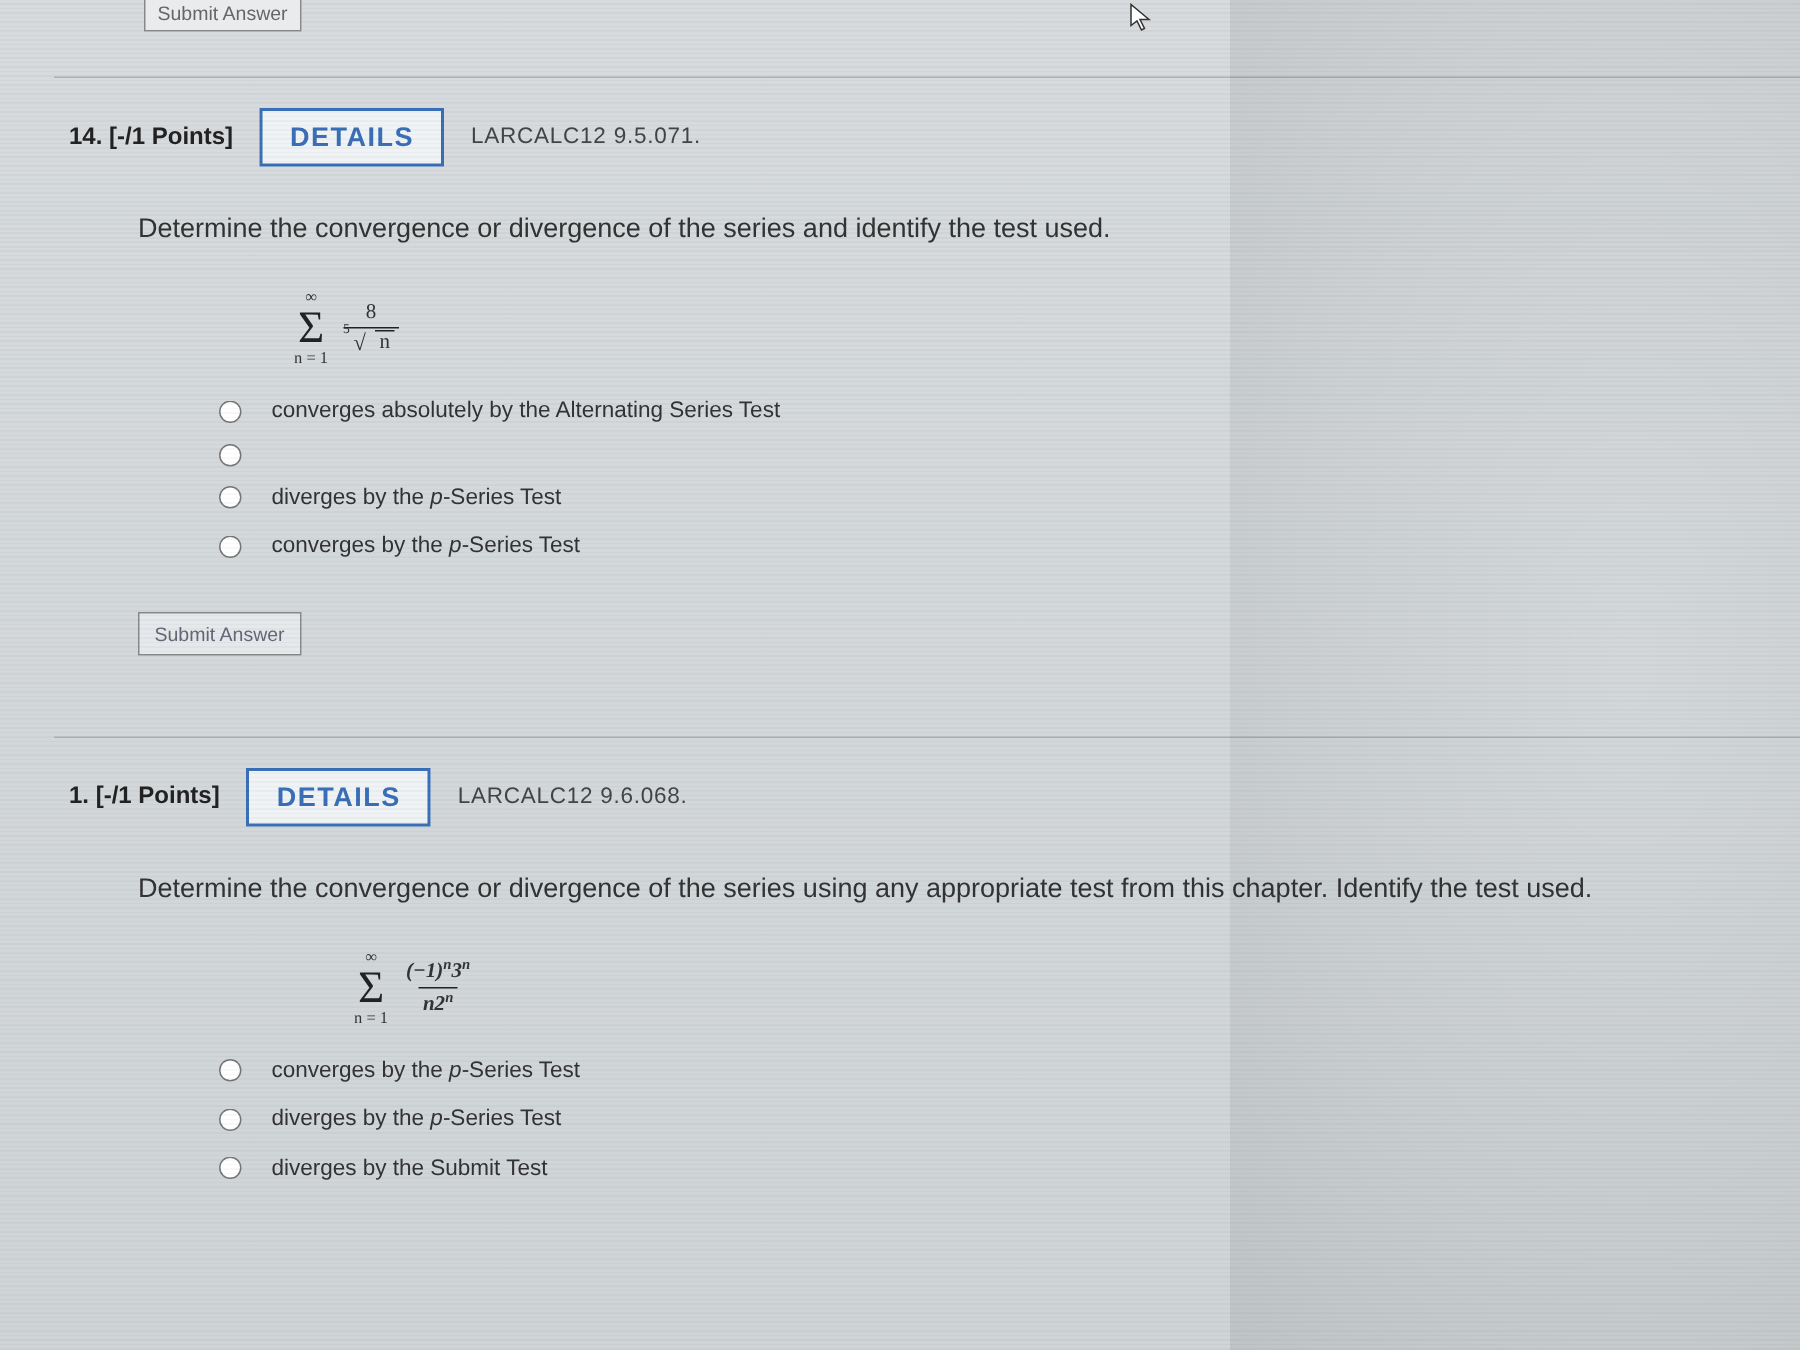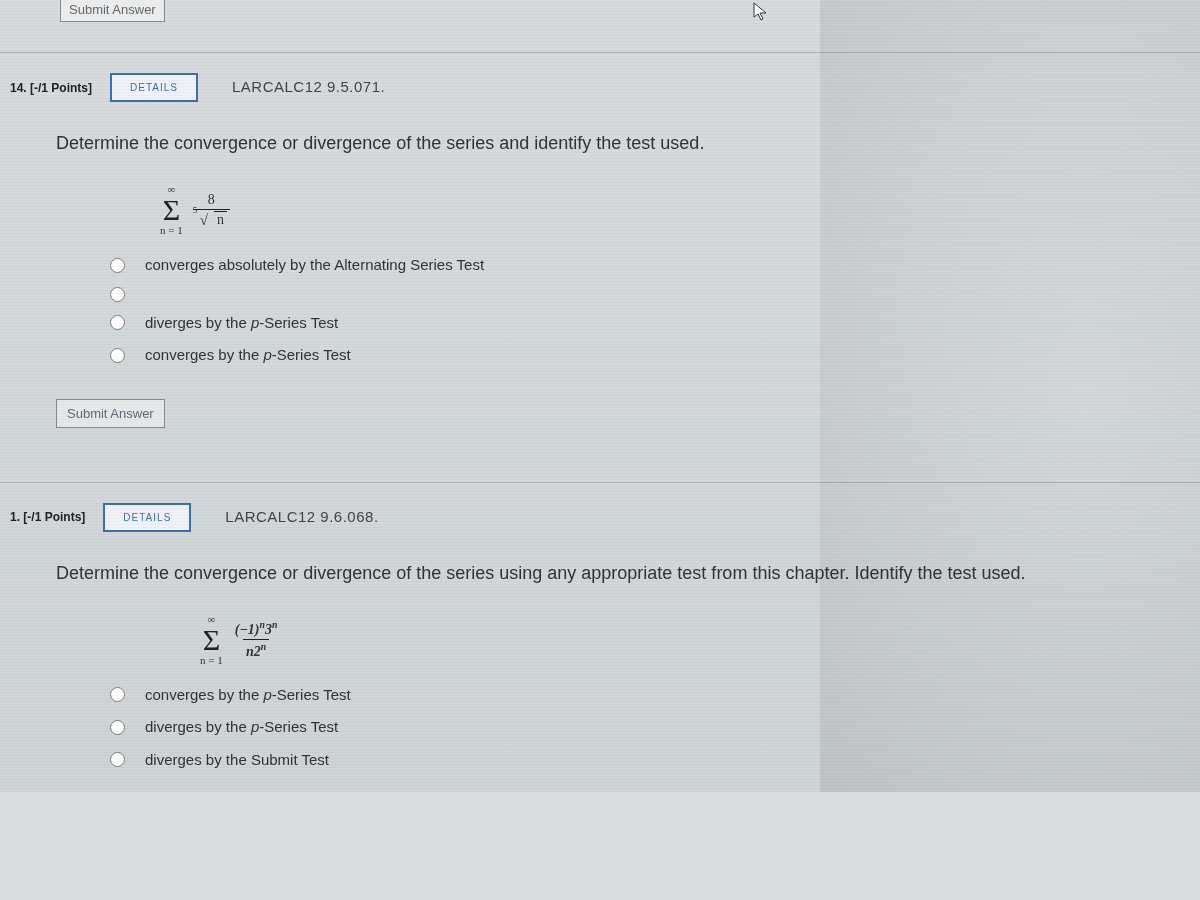--- a/index.html
+++ b/index.html
@@ -5,24 +5,25 @@
   * { box-sizing: border-box; margin: 0; padding: 0; }
   body {
     font-family: Arial, Helvetica, sans-serif;
     background: #d8dcdf;
     color: #333;
     font-size: 15px;
     line-height: 1.5;
   }
   .page {
     width: 1200px;
-    height: 792px;
+    height: 900px;
     overflow: hidden;
     position: relative;
     background: linear-gradient(180deg, #d7dbde 0%, #cfd4d7 100%);
+    padding-left: 36px;
   }
   .cursor {
     position: absolute;
     top: 2px;
     left: 753px;
     width: 16px; height: 20px;
     pointer-events: none;
   }
   .top-submit {
     margin-left: 60px;
@@ -44,38 +45,37 @@
   }
   .q-head {
     display: flex;
     align-items: center;
     gap: 18px;
     padding-left: 10px;
     margin-bottom: 28px;
   }
   .q-number {
     font-weight: bold;
-    font-size: 12px;
+    font-size: 16px;
     color: #222;
   }
   .details-btn {
     border: 2px solid #3a6fb7;
     color: #3a6fb7;
     background: #f0f3f6;
     padding: 7px 18px;
-    font-size: 10px;
+    font-size: 18px;
     letter-spacing: 1px;
-    font-weight: 400;
+    font-weight: 700;
     cursor: pointer;
   }
   .source-ref {
     color: #444;
     font-size: 15px;
     letter-spacing: 0.5px;
-    margin-left: 16px;
   }
   .prompt {
     padding-left: 56px;
     margin-bottom: 20px;
     color: #333;
     font-size: 18px;
   }
   .formula {
     padding-left: 160px;
     margin: 10px 0 18px 0;

